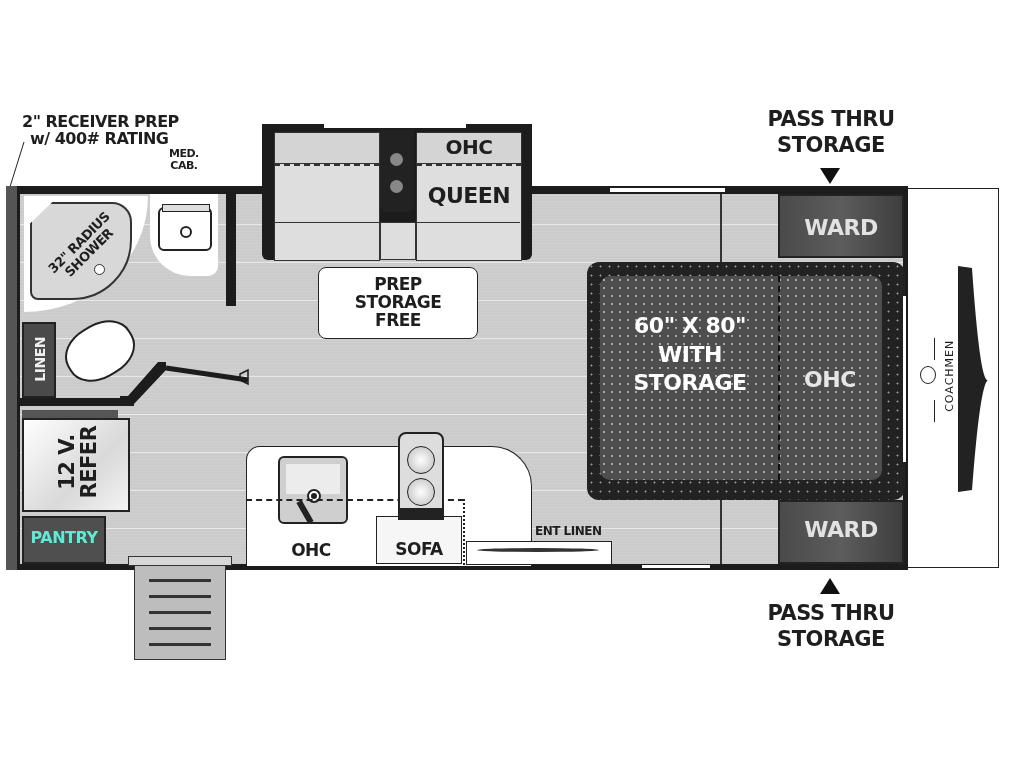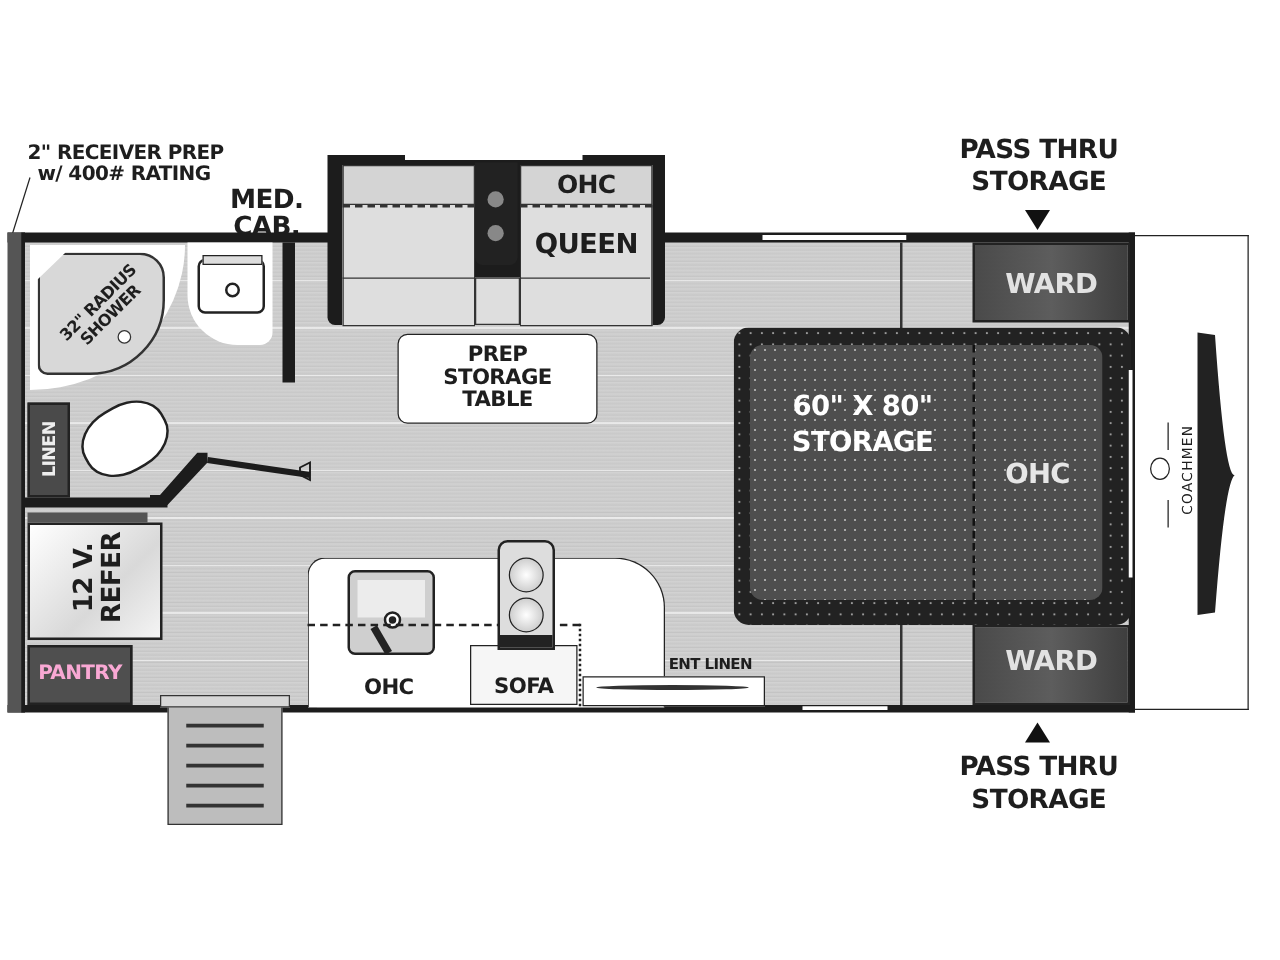--- a/index.html
+++ b/index.html
@@ -19,21 +19,21 @@
 <body>
 
 <div class="lbl" style="left:22px;top:114px;font-size:16px;text-align:left;">
   <div>2" RECEIVER PREP</div>
   <div style="padding-left:8px;">w/ 400# RATING</div>
 </div>
 <svg class="abs" style="left:0;top:140px;" width="30" height="60">
     <line x1="24" y1="2" x2="9" y2="50" stroke="#222" stroke-width="1"></line>
   </svg>
 
-<div class="lbl" style="left:184px;top:148px;font-size:21px;">
+<div class="lbl" style="left:169px;top:148px;font-size:11px;">
   <div>MED.</div>
   <div>CAB.</div>
 </div>
 
 <div class="lbl" style="left:766px;top:108px;width:130px;font-size:21px;">
   <div>PASS THRU</div>
   <div style="margin-top:4px;">STORAGE</div>
 </div>
 <div class="abs" style="left:820px;top:168px;width:0;height:0;border-left:10px solid transparent;border-right:10px solid transparent;border-top:16px solid #111;"></div>
 
@@ -68,21 +68,21 @@
 <div class="abs" style="left:274px;top:222px;width:246px;height:1px;background:#333;"></div>
 <div class="abs" style="left:380px;top:222px;width:34px;height:36px;background:#dedede;border:1px solid #333;"></div>
 <div class="abs" style="left:380px;top:130px;width:34px;height:82px;background:#222;border-radius:0 0 6px 6px;"></div>
 <div class="abs" style="left:390px;top:153px;width:13px;height:13px;border-radius:50%;background:#888;"></div>
 <div class="abs" style="left:390px;top:180px;width:13px;height:13px;border-radius:50%;background:#888;"></div>
 
 <div class="abs" style="left:318px;top:267px;width:158px;height:70px;background:#fff;border:1.5px solid #222;border-radius:8px;">
   <div class="lbl" style="left:0;right:0;top:8px;font-size:17px;">
     <div>PREP</div>
     <div>STORAGE</div>
-    <div>TABLE</div>
+    <div>FREE</div>
   </div>
 </div>
 
 <div class="abs" style="left:22px;top:194px;width:200px;height:120px;"></div>
 <div class="abs" style="left:24px;top:196px;width:124px;height:116px;background:#fff;border-radius:0 0 100% 0;"></div>
 <div class="abs" style="left:30px;top:202px;width:102px;height:98px;background:#d8d8d8;border:2px solid #333;border-radius:14px 20px 60px 8px;box-sizing:border-box;clip-path:polygon(22% 0,100% 0,100% 100%,0 100%,0 22%);">
   <div class="lbl" style="left:12px;top:30px;font-size:13px;transform:rotate(-45deg);">
     <div>32" RADIUS</div>
     <div>SHOWER</div>
   </div>
@@ -112,21 +112,21 @@
 
 <div class="abs" style="left:22px;top:418px;width:108px;height:94px;background:linear-gradient(135deg,#fff,#d9d9d9 60%,#f4f4f4);border:2px solid #222;box-sizing:border-box;">
   <div class="lbl" style="left:14px;top:20px;width:80px;font-size:21px;transform:rotate(-90deg);">
     <div>12 V.</div>
     <div>REFER</div>
   </div>
 </div>
 <div class="abs" style="left:22px;top:410px;width:96px;height:8px;background:#555;"></div>
 
 <div class="abs dark-panel" style="left:22px;top:516px;width:84px;height:48px;background:#4f4f4f;">
-  <div class="lbl" style="left:0;right:0;top:12px;font-size:16px;color:#f9a8d4;">PANTRY</div>
+  <div class="lbl" style="left:0;right:0;top:12px;font-size:16px;color:#5eead4;">PANTRY</div>
 </div>
 
 <div class="abs" style="left:134px;top:556px;width:92px;height:104px;background:#bdbdbd;border:1.5px solid #333;box-sizing:border-box;">
   <div class="abs" style="left:14px;top:22px;width:62px;height:3px;background:#333;"></div>
   <div class="abs" style="left:14px;top:38px;width:62px;height:3px;background:#333;"></div>
   <div class="abs" style="left:14px;top:54px;width:62px;height:3px;background:#333;"></div>
   <div class="abs" style="left:14px;top:70px;width:62px;height:3px;background:#333;"></div>
   <div class="abs" style="left:14px;top:86px;width:62px;height:3px;background:#333;"></div>
 </div>
 <div class="abs" style="left:128px;top:556px;width:104px;height:10px;background:#d7d7d7;border:1px solid #333;box-sizing:border-box;"></div>
@@ -163,20 +163,21 @@
   <div class="lbl ward-text" style="left:0;right:0;top:20px;font-size:22px;color:#e2e2e2;">WARD</div>
 </div>
 <div class="abs dark-panel" style="left:778px;top:500px;width:126px;height:64px;">
   <div class="lbl ward-text" style="left:0;right:0;top:16px;font-size:22px;color:#e2e2e2;">WARD</div>
 </div>
 
 <div class="abs speckle" style="left:587px;top:262px;width:318px;height:238px;border-radius:12px;"></div>
 <div class="abs speckle2" style="left:600px;top:276px;width:282px;height:204px;border-radius:10px;">
   <div class="lbl" style="left:2px;top:36px;width:176px;font-size:22px;color:#fff;line-height:1.3;">
     <div>60" X 80"</div>
+    <div>WITH</div>
     <div>STORAGE</div>
   </div>
   <div class="abs" style="left:178px;top:0;height:204px;width:0;border-left:2px dashed #111;"></div>
   <div class="lbl" style="left:180px;top:92px;width:100px;font-size:22px;color:#e6e6e6;">OHC</div>
 </div>
 <div class="abs" style="left:903px;top:296px;width:3px;height:166px;background:#fff;"></div>
 
 <div class="lbl" style="left:890px;top:370px;width:120px;font-size:11px;transform:rotate(-90deg);letter-spacing:1px;font-weight:normal;">COACHMEN</div>
 <div class="abs" style="left:934px;top:338px;width:1px;height:22px;background:#222;"></div>
 <div class="abs" style="left:934px;top:400px;width:1px;height:22px;background:#222;"></div>

